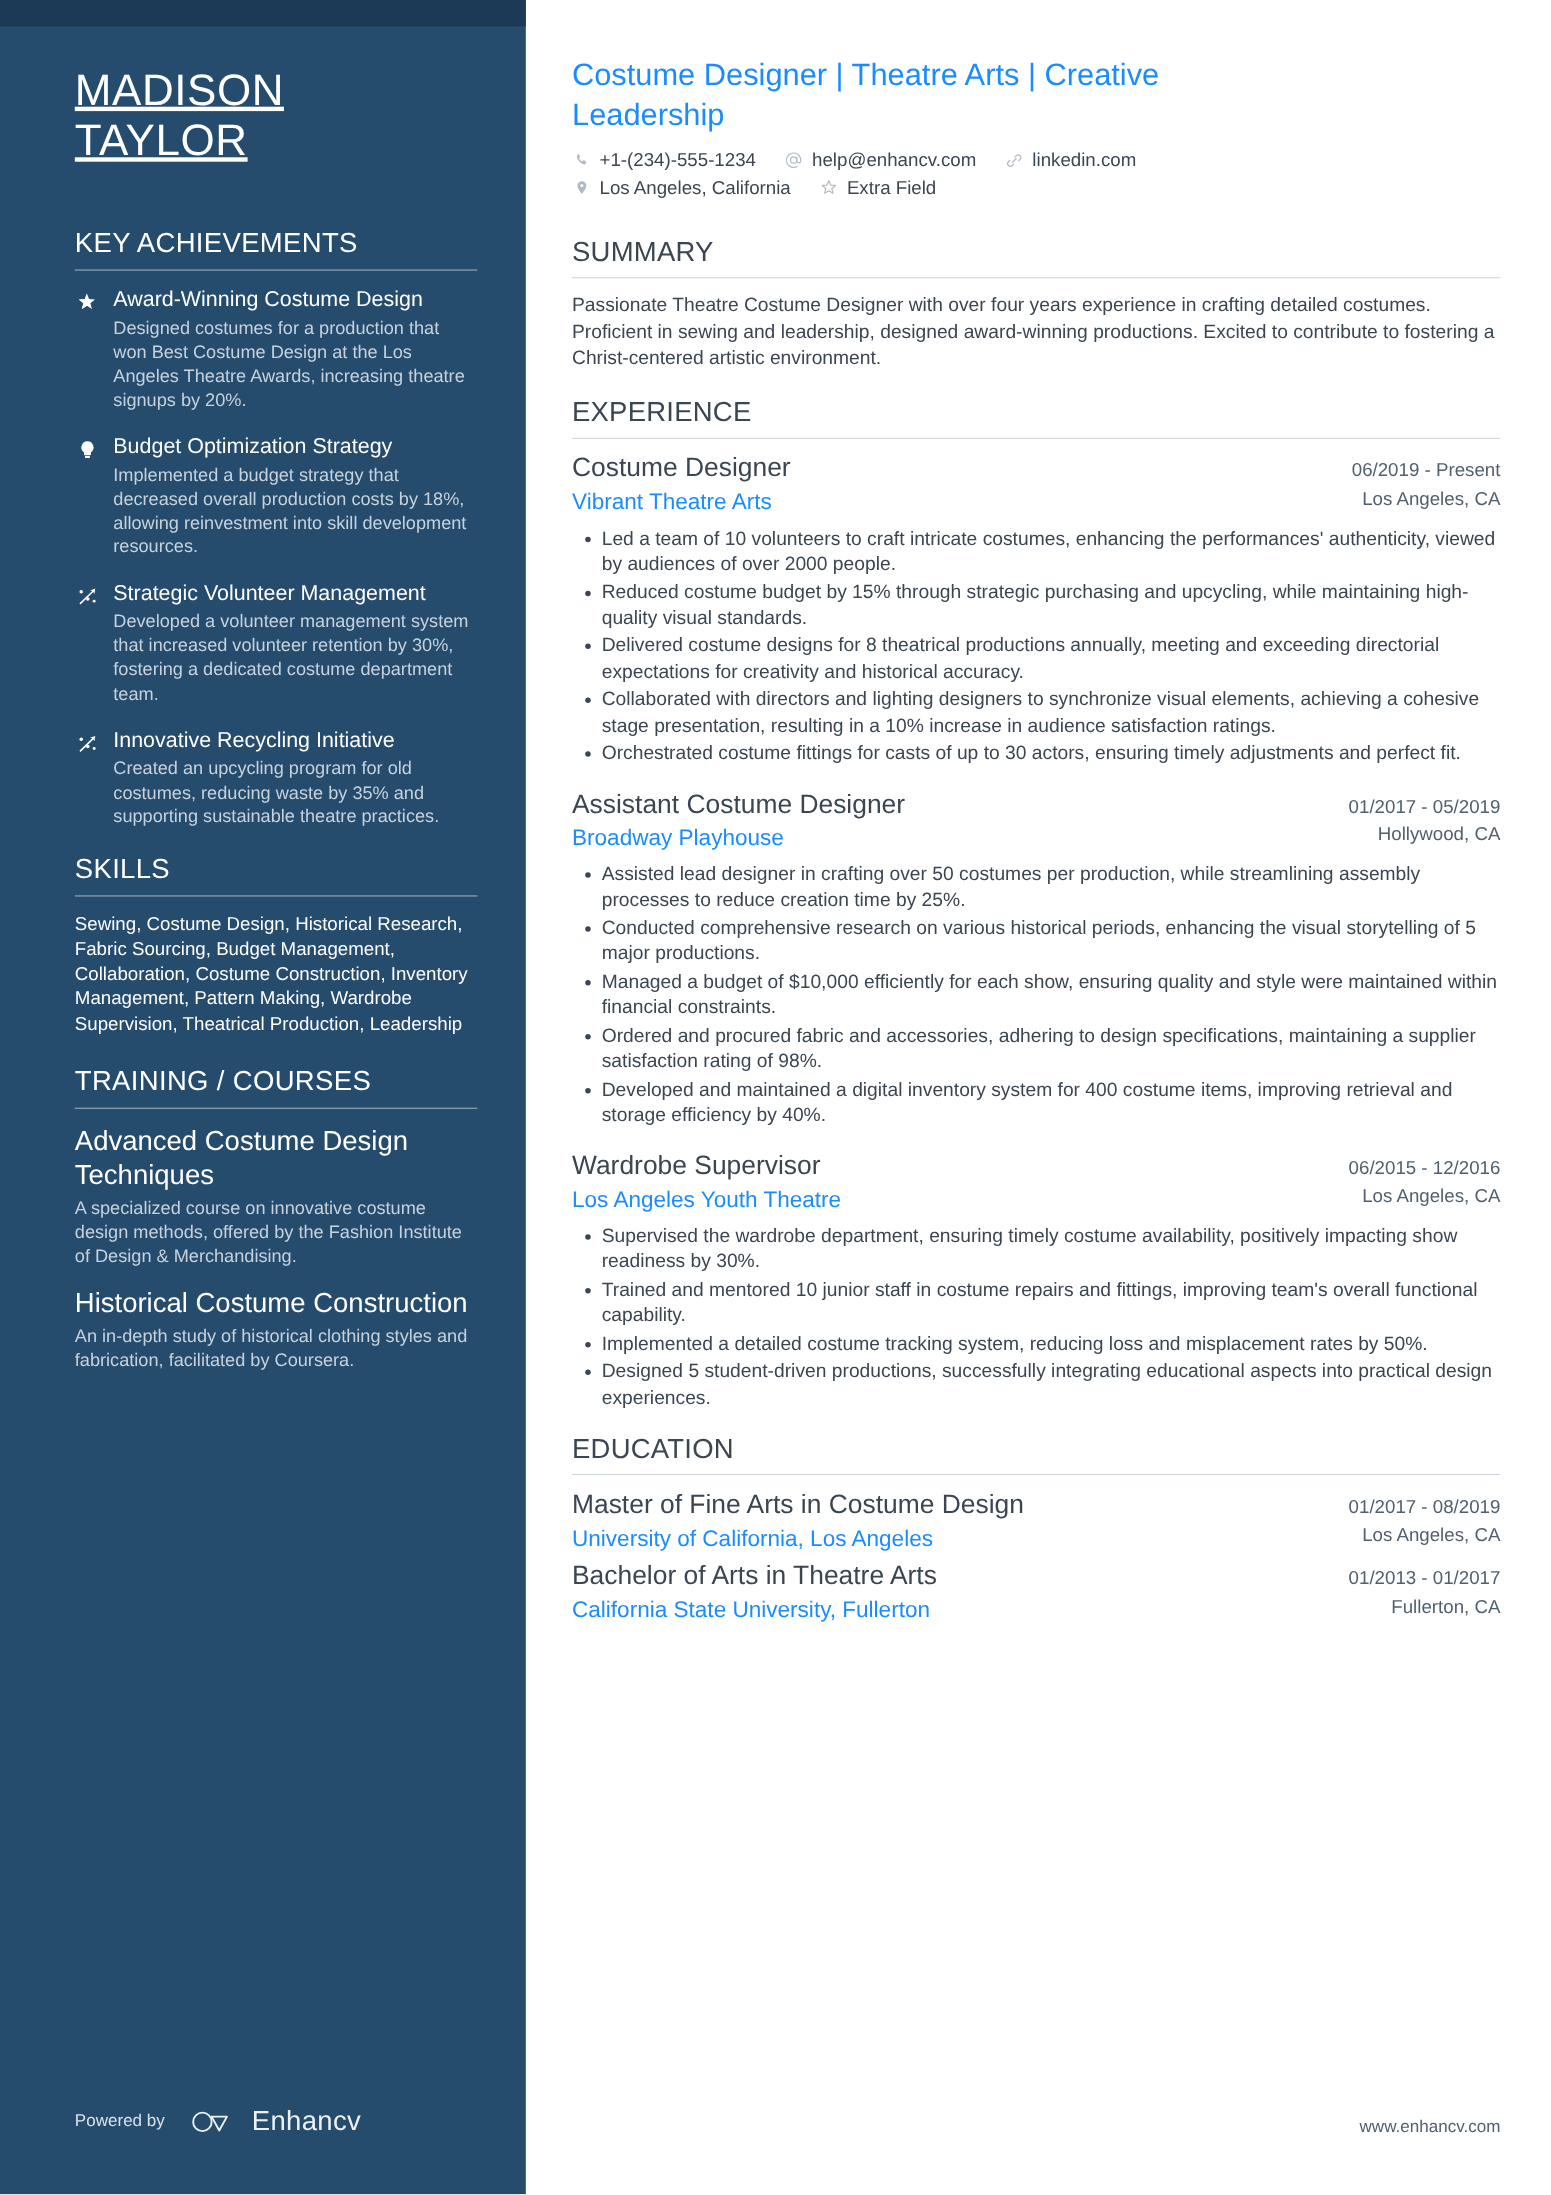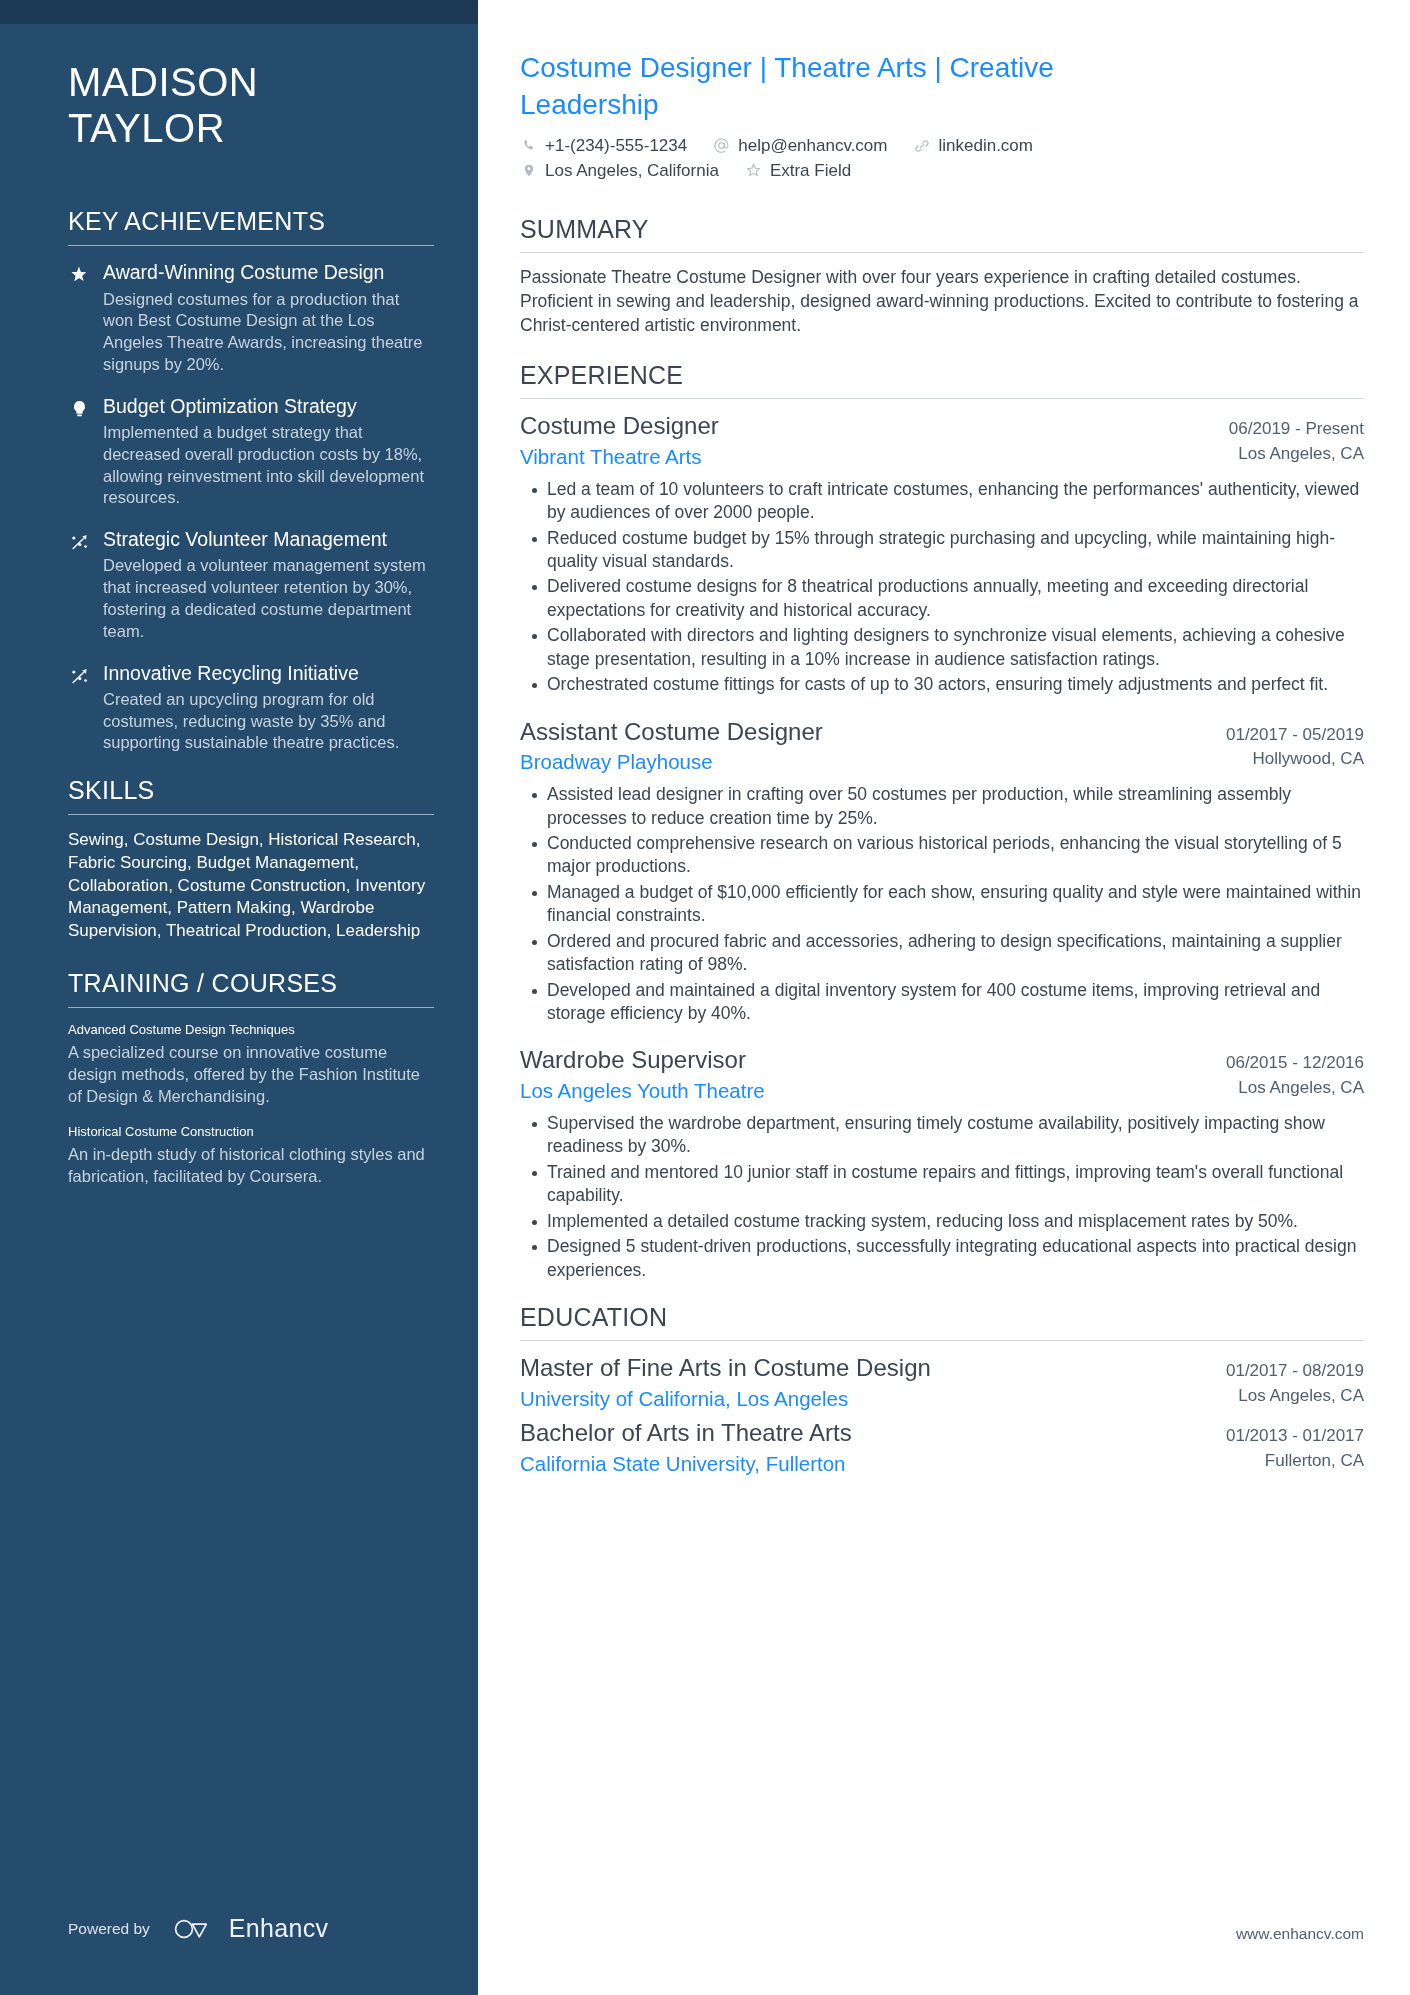--- a/index.html
+++ b/index.html
@@ -30,20 +30,21 @@
   .sidebar-topbar {
     height: 24px;
     background: #1c3a55;
     width: 100%;
   }
   .sidebar-inner {
     padding: 36px 44px 0 68px;
   }
   .name-block {
     margin-bottom: 56px;
+    text-decoration: underline;
   }
   .name-line {
     font-size: 40px;
     font-weight: 400;
     letter-spacing: 0.5px;
     line-height: 1.14;
     color: #ffffff;
   }
 
   .side-section { margin-bottom: 10px; }
@@ -88,21 +89,21 @@
   }
 
   .skills-text {
     font-size: 17px;
     line-height: 1.34;
     color: #ffffff;
   }
 
   .course { margin-bottom: 16px; }
   .course-title {
-    font-size: 13px;
+    font-size: 25px;
     line-height: 1.25;
     color: #ffffff;
     margin-bottom: 4px;
   }
   .course-desc {
     font-size: 16.5px;
     line-height: 1.32;
     color: #c7d2dc;
   }
 

